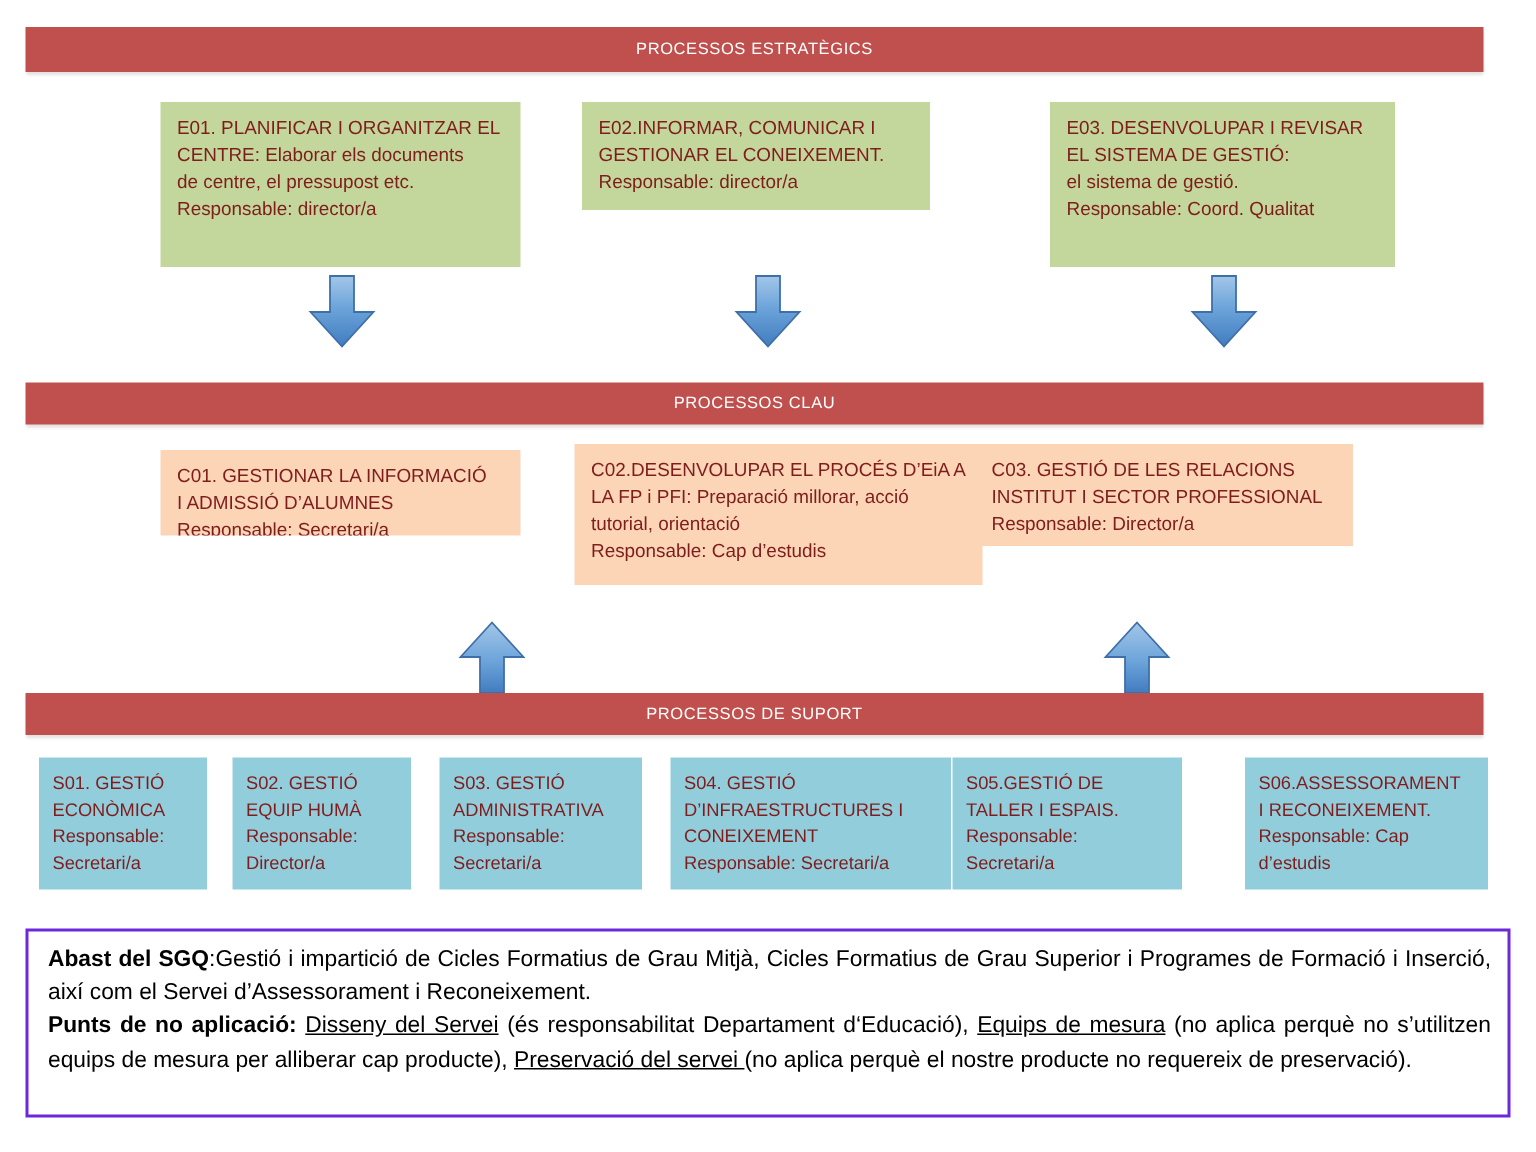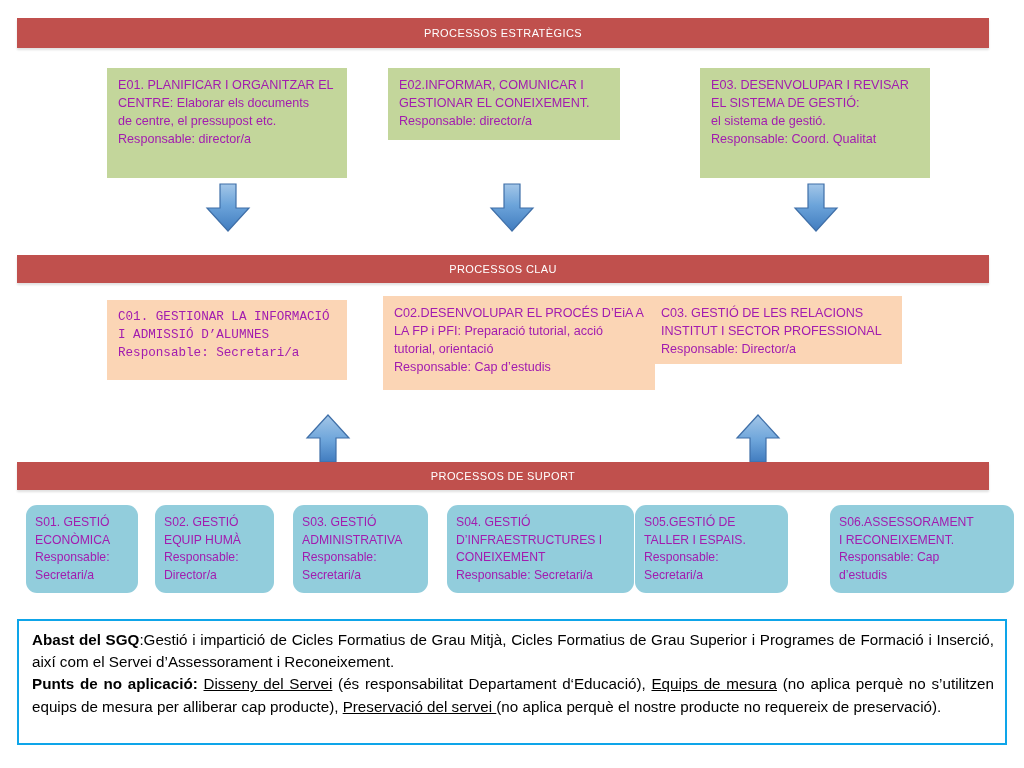--- a/index.html
+++ b/index.html
@@ -39,45 +39,45 @@
     white-space: nowrap;
   }
 
   
   .pbox {
     position: absolute;
     box-sizing: border-box;
     padding: 9px 9px 6px 11px;
     font-size: 12.6px;
     line-height: 1.42;
-    color: #a21caf;
+    color: #7f1d1d;
     overflow: hidden;
   }
   .pbox .line { display: block; white-space: nowrap; }
   .green { background: #c3d69b; }
   .orange { background: #fbd5b5; }
-  .blue { background: #92cddc; border-radius: 11px; }
+  .blue { background: #92cddc; }
 
   .blue.narrow { font-size: 12.2px; line-height: 1.45; padding: 9px 6px 6px 9px; }
 
   
   .arrow {
     position: absolute;
   }
   .arrow svg { display: block; }
 
   
   #scope-box {
     position: absolute;
     left: 17px;
     top: 619px;
     width: 990px;
     height: 126px;
     box-sizing: border-box;
-    border: 2px solid #0ea5e9;
+    border: 2px solid #6d28d9;
     background: #ffffff;
     padding: 8px 11px 4px 13px;
     font-size: 15.2px;
     line-height: 1.46;
     color: #000000;
     text-align: justify;
   }
   #scope-box p { margin: 0; }
   #scope-box b { font-weight: bold; }
   #scope-box u { text-decoration: underline; }
@@ -147,29 +147,29 @@
         </linearGradient>
       </defs>
       <polygon points="17,2 33,2 33,26 46,26 25,49 4,26 17,26" fill="url(#gdown3)" stroke="#3f6fa8" stroke-width="1.2"></polygon>
     </svg>
   </div>
 
   <div class="band" style="left:17px; top:255px; width:972px; height:28px;">
     <span class="band-label">PROCESSOS CLAU</span>
   </div>
 
-  <div class="pbox orange" style="left:107px; top:300px; width:240px; height:80px;font-family:Liberation Mono, monospace;">
+  <div class="pbox orange" style="left:107px; top:300px; width:240px; height:57px;">
     <span class="line">C01. GESTIONAR LA INFORMACIÓ</span>
     <span class="line">I ADMISSIÓ D’ALUMNES</span>
     <span class="line">Responsable: Secretari/a</span>
   </div>
 
   <div class="pbox orange" style="left:383px; top:296px; width:272px; height:94px;">
     <span class="line">C02.DESENVOLUPAR EL PROCÉS D’EiA A</span>
-    <span class="line">LA FP i PFI: Preparació tutorial, acció</span>
+    <span class="line">LA FP i PFI: Preparació millorar, acció</span>
     <span class="line">tutorial, orientació</span>
     <span class="line">Responsable: Cap d’estudis</span>
   </div>
 
   <div class="pbox orange" style="left:650px; top:296px; width:252px; height:68px;">
     <span class="line">C03. GESTIÓ DE LES RELACIONS</span>
     <span class="line">INSTITUT I SECTOR PROFESSIONAL</span>
     <span class="line">Responsable: Director/a</span>
   </div>
 
@@ -231,21 +231,21 @@
     <span class="line">Responsable: Secretari/a</span>
   </div>
 
   <div class="pbox blue narrow" style="left:635px; top:505px; width:153px; height:88px;">
     <span class="line">S05.GESTIÓ DE</span>
     <span class="line">TALLER I ESPAIS.</span>
     <span class="line">Responsable:</span>
     <span class="line">Secretari/a</span>
   </div>
 
-  <div class="pbox blue narrow" style="left:830px; top:505px; width:184px; height:88px;">
+  <div class="pbox blue narrow" style="left:830px; top:505px; width:162px; height:88px;">
     <span class="line">S06.ASSESSORAMENT</span>
     <span class="line">I RECONEIXEMENT.</span>
     <span class="line">Responsable: Cap</span>
     <span class="line">d’estudis</span>
   </div>
 
   <div id="scope-box">
     <p>
       <b>Abast del SGQ</b><span>:Gestió i impartició de Cicles Formatius de Grau Mitjà, Cicles Formatius de Grau Superior i Programes de Formació i Inserció, així com el Servei d’Assessorament i Reconeixement.</span>
     </p>

